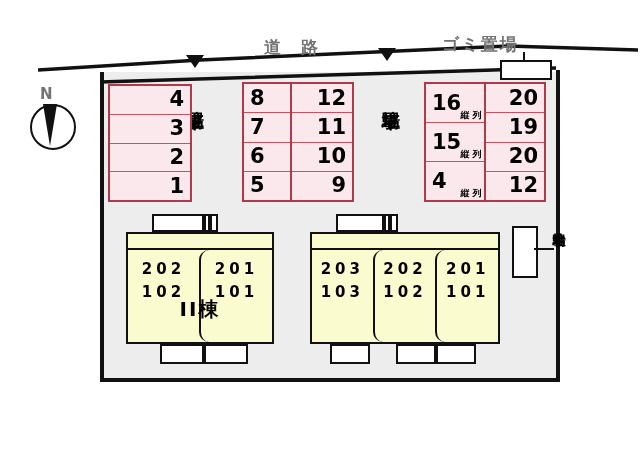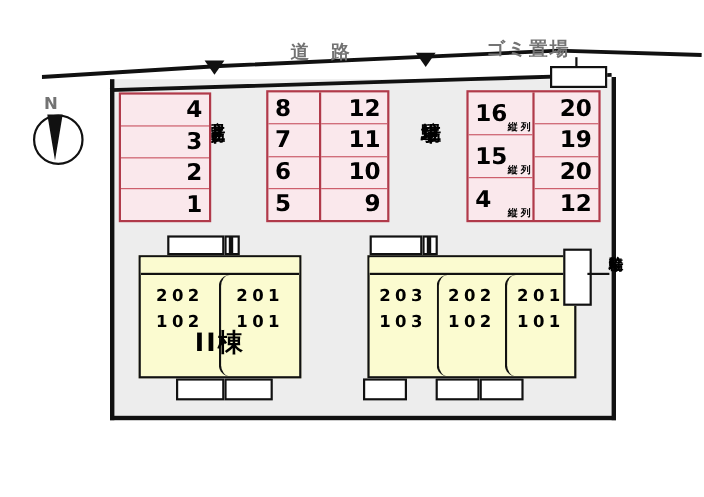--- a/index.html
+++ b/index.html
@@ -72,27 +72,27 @@
 
   
   .bld-outer{position:absolute;border:2.5px solid #111;background:#fbfbd0;box-sizing:border-box;}
   .bld-roofbar{position:absolute;left:0;top:0;right:0;height:16px;border-bottom:2.5px solid #111;background:#fbfbd0;box-sizing:border-box;}
   .bld-units{position:absolute;left:0;top:16px;right:0;bottom:0;display:flex;}
   .unit{flex:1 1 0;border-left:2.5px solid #111;box-sizing:border-box;position:relative;border-radius:10px;}
   .unit:first-child{border-left:none;}
   .unit-no{position:absolute;left:0;right:0;top:8px;text-align:center;
            font-size:15px;font-weight:700;color:#000;letter-spacing:4px;line-height:1.5;}
   .bld-name{position:absolute;left:0;right:0;top:62px;text-align:center;
-            font-size:23px;font-weight:700;color:#000;letter-spacing:2px;}
+            font-size:20px;font-weight:700;color:#000;letter-spacing:2px;}
 
   .porch{position:absolute;border:2.5px solid #111;background:#fff;box-sizing:border-box;}
   .veranda{position:absolute;border:2.5px solid #111;background:#fff;box-sizing:border-box;}
 
   #bld2-outer{left:126px;top:232px;width:148px;height:112px;}
-  #bld1-outer{left:310px;top:232px;width:190px;height:112px;margin-left:24px;}
+  #bld1-outer{left:310px;top:232px;width:190px;height:112px;}
 </style>
 </head>
 <body>
 
 <div id="stage">
 
   <div class="abs" id="site-fill"></div>
 
   <svg class="abs" id="road-line" viewBox="0 0 600 40">
     <path d="M0 32 L162 22 L470 8 L600 12" stroke="#111" stroke-width="3.5" fill="none" stroke-linejoin="miter"></path>

